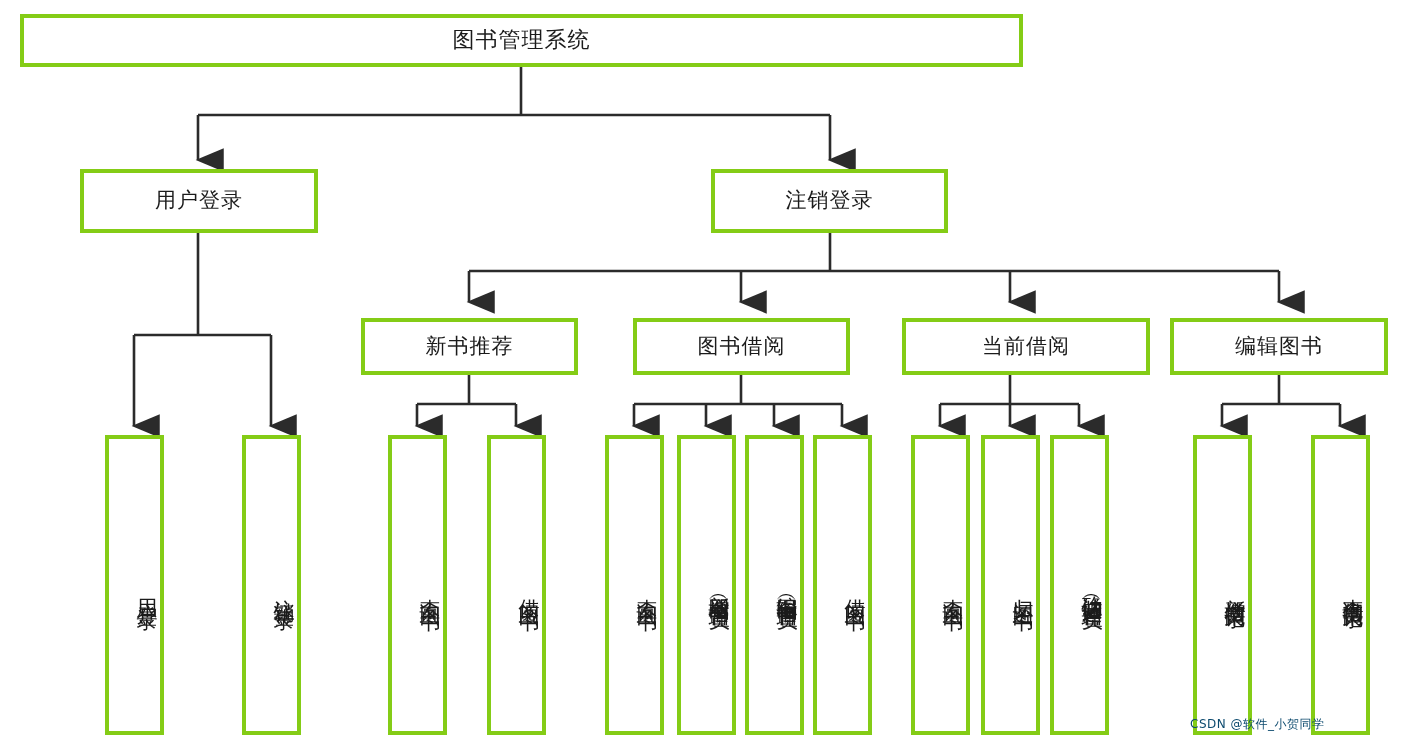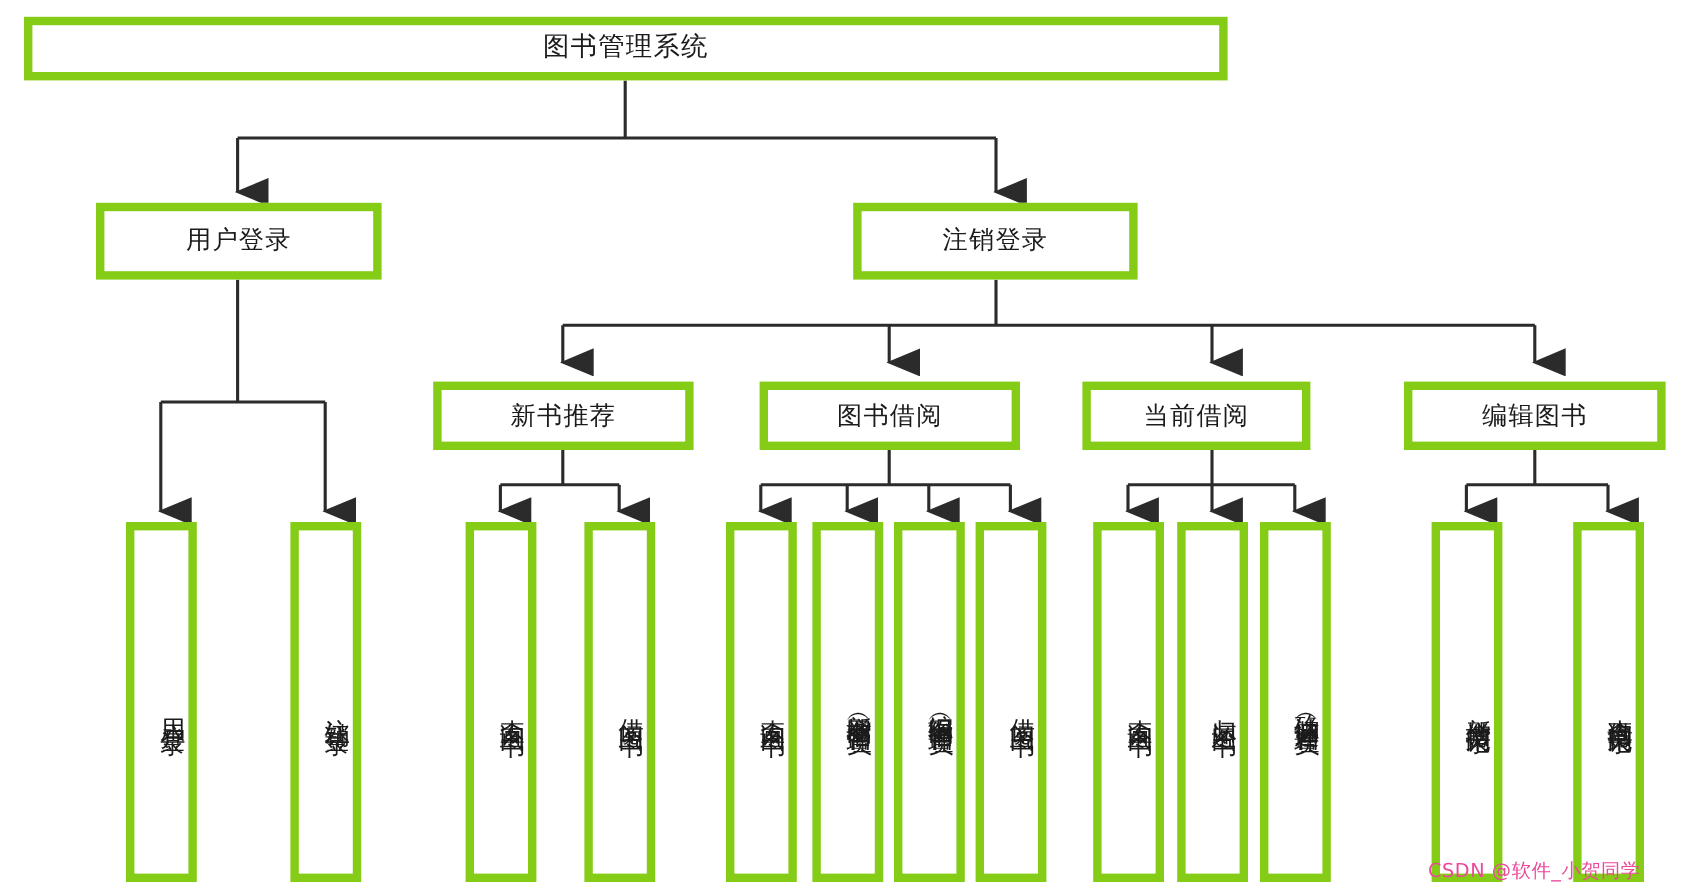--- a/index.html
+++ b/index.html
@@ -23,21 +23,21 @@
     left: 0;
     top: 0;
     width: 1405px;
     height: 747px;
     pointer-events: none;
   }
   .node {
     position: absolute;
     box-sizing: border-box;
     background: #ffffff;
-    border: 7px solid #84cc16;
+    border: 4px solid #84cc16;
     display: flex;
     align-items: center;
     justify-content: center;
     color: #1b1b1b;
   }
   .node.horiz {
     font-size: 21px;
     letter-spacing: 1px;
     line-height: 1.2;
     text-align: center;
@@ -57,22 +57,22 @@
     white-space: nowrap;
   }
   .node.vert.tall {
     padding-top: 6px;
     letter-spacing: 2px;
   }
   .watermark {
     position: absolute;
     left: 1190px;
     top: 716px;
-    font-size: 16px;
-    color: #ec4899;
+    font-size: 12px;
+    color: #0c4a6e;
     letter-spacing: 0.5px;
     white-space: nowrap;
     text-align: center;
   }
 </style>
 </head>
 <body>
 
 <div id="canvas">
 
@@ -128,21 +128,21 @@
     </g>
   </svg>
 
   <div class="node horiz root" style="left:20px; top:14px; width:1003px; height:53px;">图书管理系统</div>
 
   <div class="node horiz" style="left:80px; top:169px; width:238px; height:64px;">用户登录</div>
   <div class="node horiz" style="left:711px; top:169px; width:237px; height:64px;">注销登录</div>
 
   <div class="node horiz" style="left:633px; top:318px; width:217px; height:57px;">图书借阅</div>
   <div class="node horiz" style="left:361px; top:318px; width:217px; height:57px;">新书推荐</div>
-  <div class="node horiz" style="left:902px; top:318px; width:190px; height:57px;">当前借阅</div>
+  <div class="node horiz" style="left:902px; top:318px; width:248px; height:57px;">当前借阅</div>
   <div class="node horiz" style="left:1170px; top:318px; width:218px; height:57px;">编辑图书</div>
 
   <div class="node vert" style="left:105px; top:435px; width:59px; height:300px;">用户登录</div>
   <div class="node vert" style="left:242px; top:435px; width:59px; height:300px;">注销登录</div>
 
   <div class="node vert" style="left:388px; top:435px; width:59px; height:300px;">查询图书</div>
   <div class="node vert" style="left:487px; top:435px; width:59px; height:300px;">借阅图书</div>
 
   <div class="node vert" style="left:605px; top:435px; width:59px; height:300px;">查询图书</div>
   <div class="node vert tall" style="left:677px; top:435px; width:59px; height:300px;">新增图书（管理员）</div>

